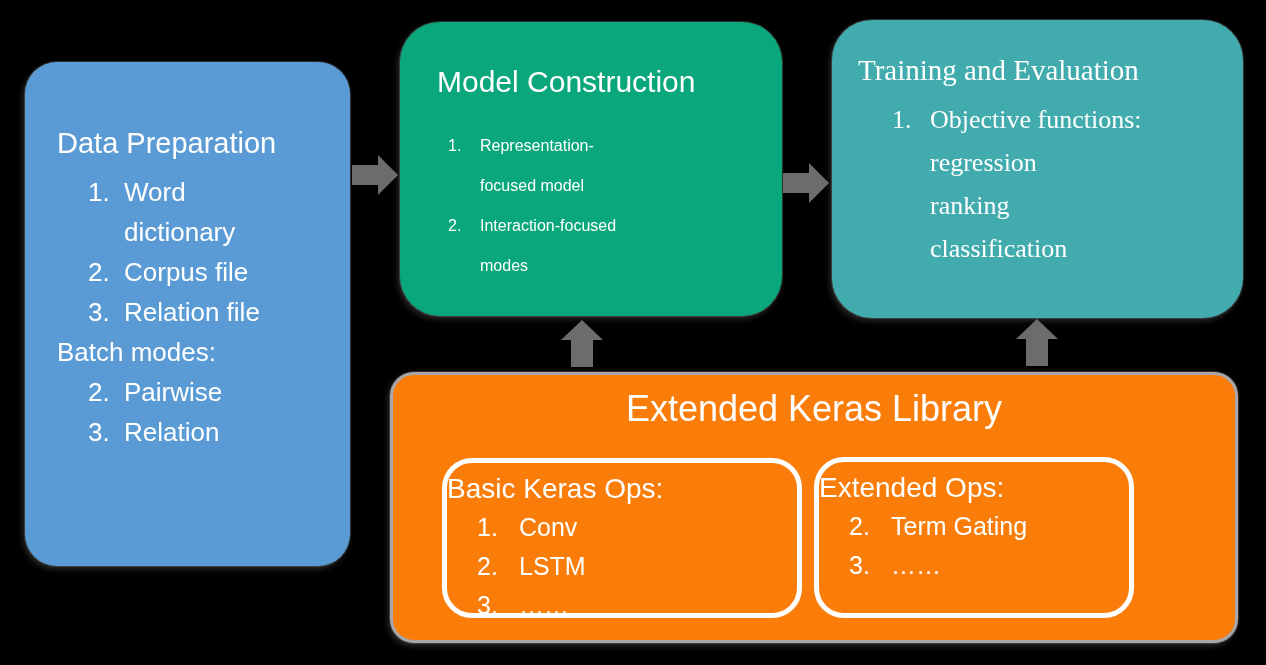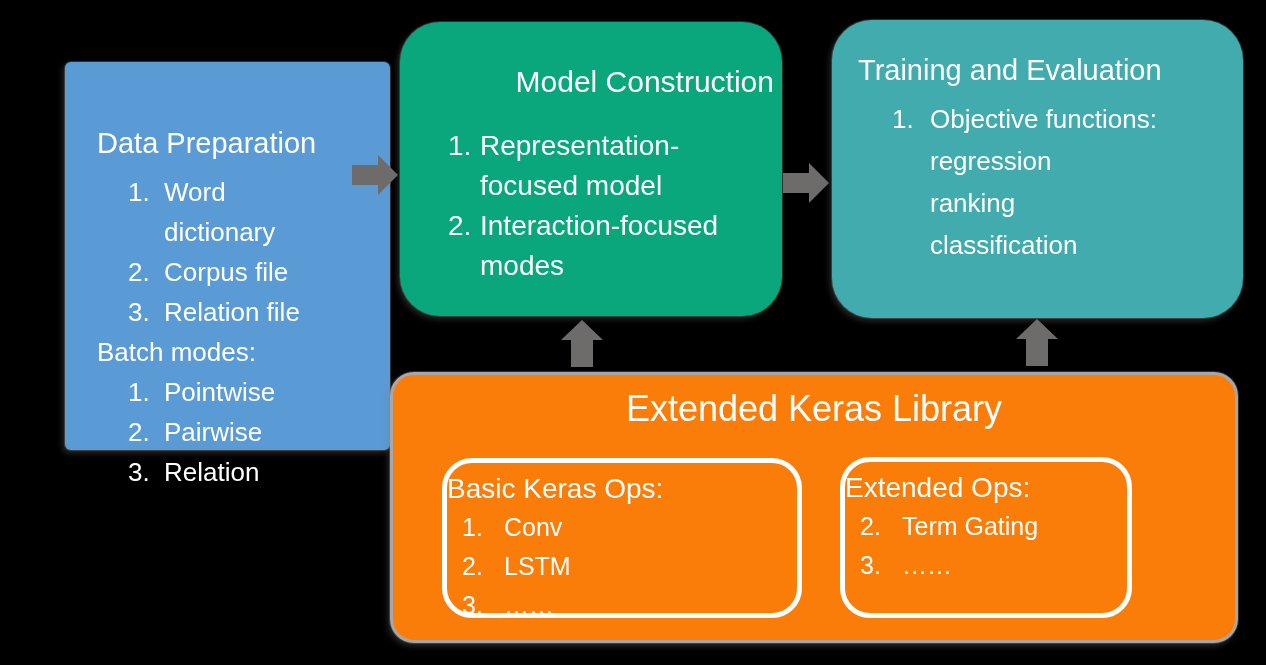--- a/index.html
+++ b/index.html
@@ -9,53 +9,53 @@
     background:var(--c-background,#000);
     font-family:"Liberation Sans", sans-serif;
     color:var(--c-text,#fff);
     overflow:hidden;
   }
   .box{
     position:absolute;
     box-sizing:border-box;
     box-shadow:0 0 0 1px rgba(140,140,140,.30), -2px 3px 6px rgba(120,120,120,.35);
   }
-  #box-blue{left:25px;top:62px;width:325px;height:388px;background:var(--c-blue,#5B9BD5);border-radius:6px;margin-left:40px;}
+  #box-blue{left:25px;top:62px;width:325px;height:504px;background:var(--c-blue,#5B9BD5);border-radius:32px;}
   #box-green{left:400px;top:22px;width:382px;height:294px;background:var(--c-green,#09A77B);border-radius:40px;}
-  #box-teal{left:832px;top:20px;width:411px;height:298px;background:var(--c-teal,#41ABAD);border-radius:40px;}
+  #box-teal{left:832px;top:20px;width:411px;height:298px;background:var(--c-teal,#41ABAD);border-radius:40px;font-family:Liberation Serif, serif;}
   #box-orange{left:390px;top:372px;width:848px;height:271px;background:var(--c-orange,#FB7D09);border:3px solid var(--c-orange-border,#A8A6A6);border-radius:24px;}
 
   .title{font-weight:400;white-space:nowrap;}
   #box-blue .title{margin:64px 0 0 32px;font-size:29px;line-height:34px;}
-  #box-green .title{margin:42px 8px 0 37px;font-size:30px;line-height:36px;text-align:right;}
+  #box-green .title{margin:42px 16px 0 37px;font-size:30px;line-height:36px;}
   #box-teal .title{margin:32px 0 0 26px;font-size:29px;line-height:36px;}
   #box-orange .title{margin-top:13px;text-align:center;font-size:36px;line-height:42px;}
 
   .lines{white-space:nowrap;}
   #box-blue .lines{margin-top:12px;padding-left:32px;font-size:26px;line-height:40px;}
   #box-blue .num{display:inline-block;width:36px;}
   #box-blue .i1,#box-blue .i2{padding-left:31px;}
 
-  #box-green .lines{margin-top:26px;padding-left:48px;font-size:28px;line-height:40px;}
+  #box-green .lines{margin-top:26px;padding-left:48px;font-size:16px;line-height:40px;}
   #box-green .num{display:inline-block;width:32px;}
 
   #box-teal .lines{margin-top:11px;padding-left:60px;font-size:26px;line-height:41px;}
   #box-teal .num{display:inline-block;width:38px;}
   #box-teal .small{font-size:21px;margin-left:6px;}
 
   .inner-box{
     position:absolute;
     box-sizing:border-box;
     border:5px solid #fff;
     border-radius:30px;
   }
   #inner-basic{left:49px;top:83px;width:360px;height:160px;}
-  #inner-ext{left:447px;top:82px;width:292px;height:161px;}
+  #inner-ext{left:421px;top:82px;width:320px;height:161px;}
   .inner-title{margin-top:9px;text-align:left;font-size:28px;line-height:33px;white-space:nowrap;}
-  .inner-items{margin-top:3px;padding-left:15px;font-size:25px;line-height:39px;white-space:nowrap;}
+  .inner-items{margin-top:3px;padding-left:30px;font-size:25px;line-height:39px;white-space:nowrap;}
   .inner-items .num{display:inline-block;width:42px;}
 
   .arrow-right{position:absolute;display:flex;align-items:center;}
   .arrow-right .shaft{width:26px;height:20px;background:var(--c-arrow,#6E6B6B);}
   .arrow-right .head{width:0;height:0;border-top:20px solid transparent;border-bottom:20px solid transparent;border-left:20px solid var(--c-arrow,#6E6B6B);}
   #arrow-1{left:352px;top:155px;}
   #arrow-2{left:783px;top:163px;}
 
   .arrow-up{position:absolute;display:flex;flex-direction:column;align-items:center;width:42px;}
   .arrow-up .head{width:0;height:0;border-left:21px solid transparent;border-right:21px solid transparent;border-bottom:20px solid var(--c-arrow,#6E6B6B);}
@@ -69,21 +69,20 @@
 <div class="canvas">
 
   <div class="box" id="box-blue">
     <div class="title">Data Preparation</div>
     <div class="lines">
       <div class="line i1"><span class="num">1.</span><span class="txt">Word</span></div>
       <div class="line i2"><span class="num"></span><span class="txt">dictionary</span></div>
       <div class="line i1"><span class="num">2.</span><span class="txt">Corpus file</span></div>
       <div class="line i1"><span class="num">3.</span><span class="txt">Relation file</span></div>
       <div class="line i0"><span class="txt">Batch modes:</span></div>
-      <div class="line i1"><span class="num">1.</span><span class="txt">Pointwise</span></div>
       <div class="line i1"><span class="num">2.</span><span class="txt">Pairwise</span></div>
       <div class="line i1"><span class="num">3.</span><span class="txt">Relation</span></div>
     </div>
   </div>
 
   <div class="box" id="box-green">
     <div class="title">Model Construction</div>
     <div class="lines">
       <div class="line"><span class="num">1.</span><span class="txt">Representation-</span></div>
       <div class="line"><span class="num"></span><span class="txt">focused model</span></div>

